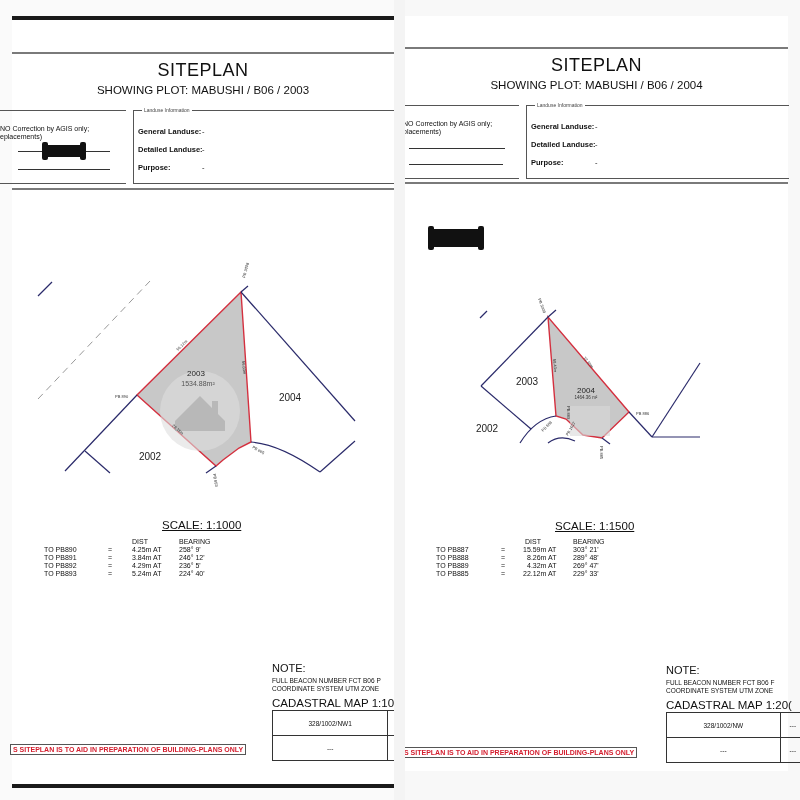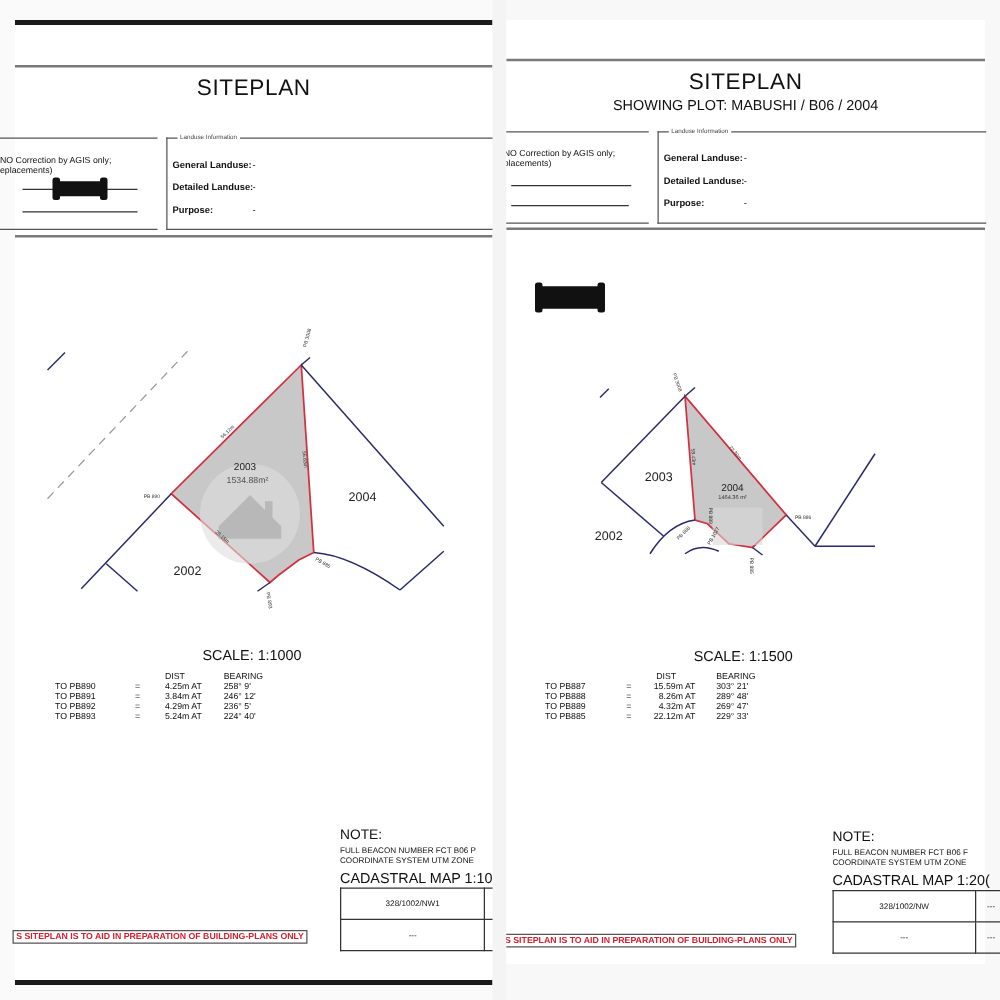--- a/index.html
+++ b/index.html
@@ -17,38 +17,39 @@
   .box { position:absolute; border:1px solid #555; border-right:none; }
   .legend { position:absolute; font-size:5px; background:#fff; padding:0 2px; color:#444; }
   .lu-label { position:absolute; font-size:7.5px; font-weight:bold; }
   .lu-val { position:absolute; font-size:7.5px; }
   .corr { position:absolute; font-size:7px; line-height:8px; }
   .uline { position:absolute; height:1px; background:#333; }
   .redact { position:absolute; background:#111; border-radius:3px; }
   .redact::before, .redact::after { content:""; position:absolute; top:-3px; width:6px; bottom:-3px; background:#111; border-radius:2px; }
   .redact::before { left:-2px; } .redact::after { right:-2px; }
   svg.drawing { position:absolute; }
-  .scale { position:absolute; font-size:11.5px; }
+  .scale { position:absolute; font-size:11.5px;text-decoration:underline; }
   .brg { position:absolute; font-size:7px; line-height:8px; }
   .brg-head { position:absolute; font-size:7px; }
   .note-title { position:absolute; font-size:11px; }
   .note-text { position:absolute; font-size:6.5px; line-height:7.5px; white-space:nowrap; }
   .cad-title { position:absolute; font-size:11.5px; white-space:nowrap; }
   table.cad { position:absolute; border-collapse:collapse; font-size:6.5px; }
   table.cad td { border:1px solid #333; text-align:center; height:22px; }
   .warn { position:absolute; border:1.5px solid #555; color:#d42030; font-size:7px; font-weight:bold; white-space:nowrap; padding:1px 2px; background:#fff; }
 </style>
 </head>
 <body>
 
 <div class="panel left">
   <div class="paper">
     <div class="hr thick" style="top:0;"></div>
     <div class="hr" style="top:36px;"></div>
     <div class="title" style="top:44px;">SITEPLAN</div>
+    <div class="subtitle" style="top:68px;">SHOWING PLOT:  MABUSHI / B06 / 2003</div>
 
     <div class="box" style="left:-12px;top:94px;width:126px;height:72px;border-left:none;">
       <div class="corr" style="left:0;top:14px;">
         <div>NO Correction by AGIS only;</div>
         <div>eplacements)</div>
       </div>
       <div class="uline" style="left:18px;top:40px;width:92px;"></div>
       <div class="uline" style="left:18px;top:58px;width:92px;"></div>
       <div class="redact" style="left:44px;top:34px;width:40px;height:12px;"></div>
     </div>

